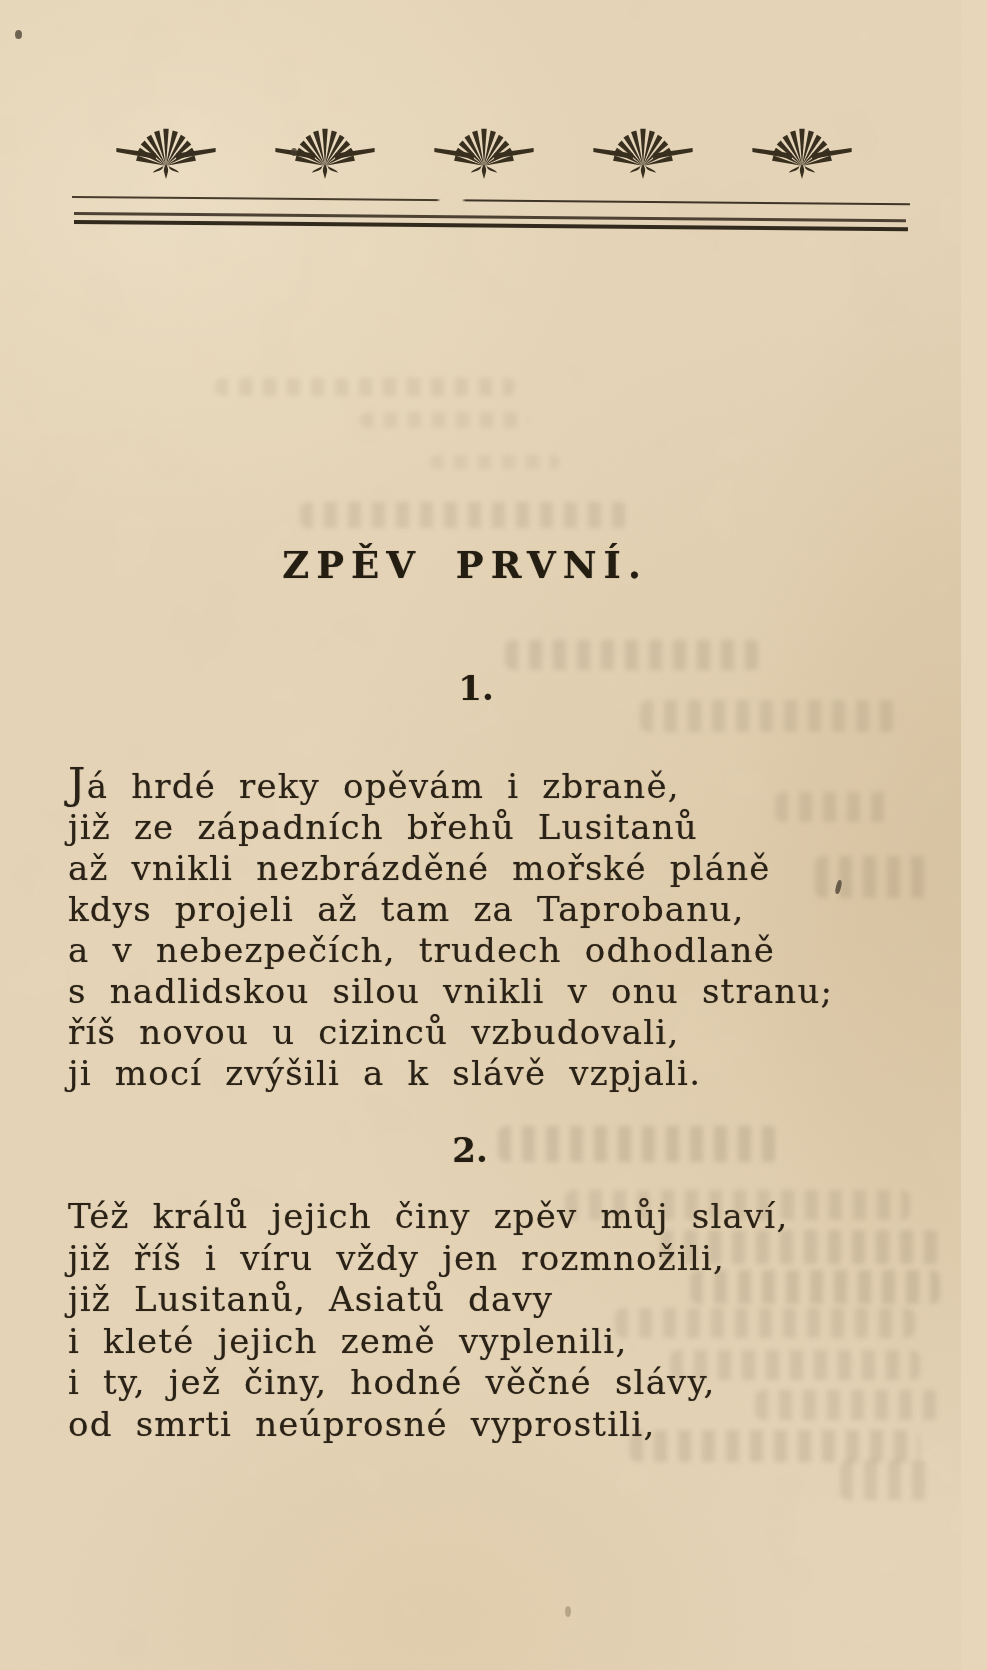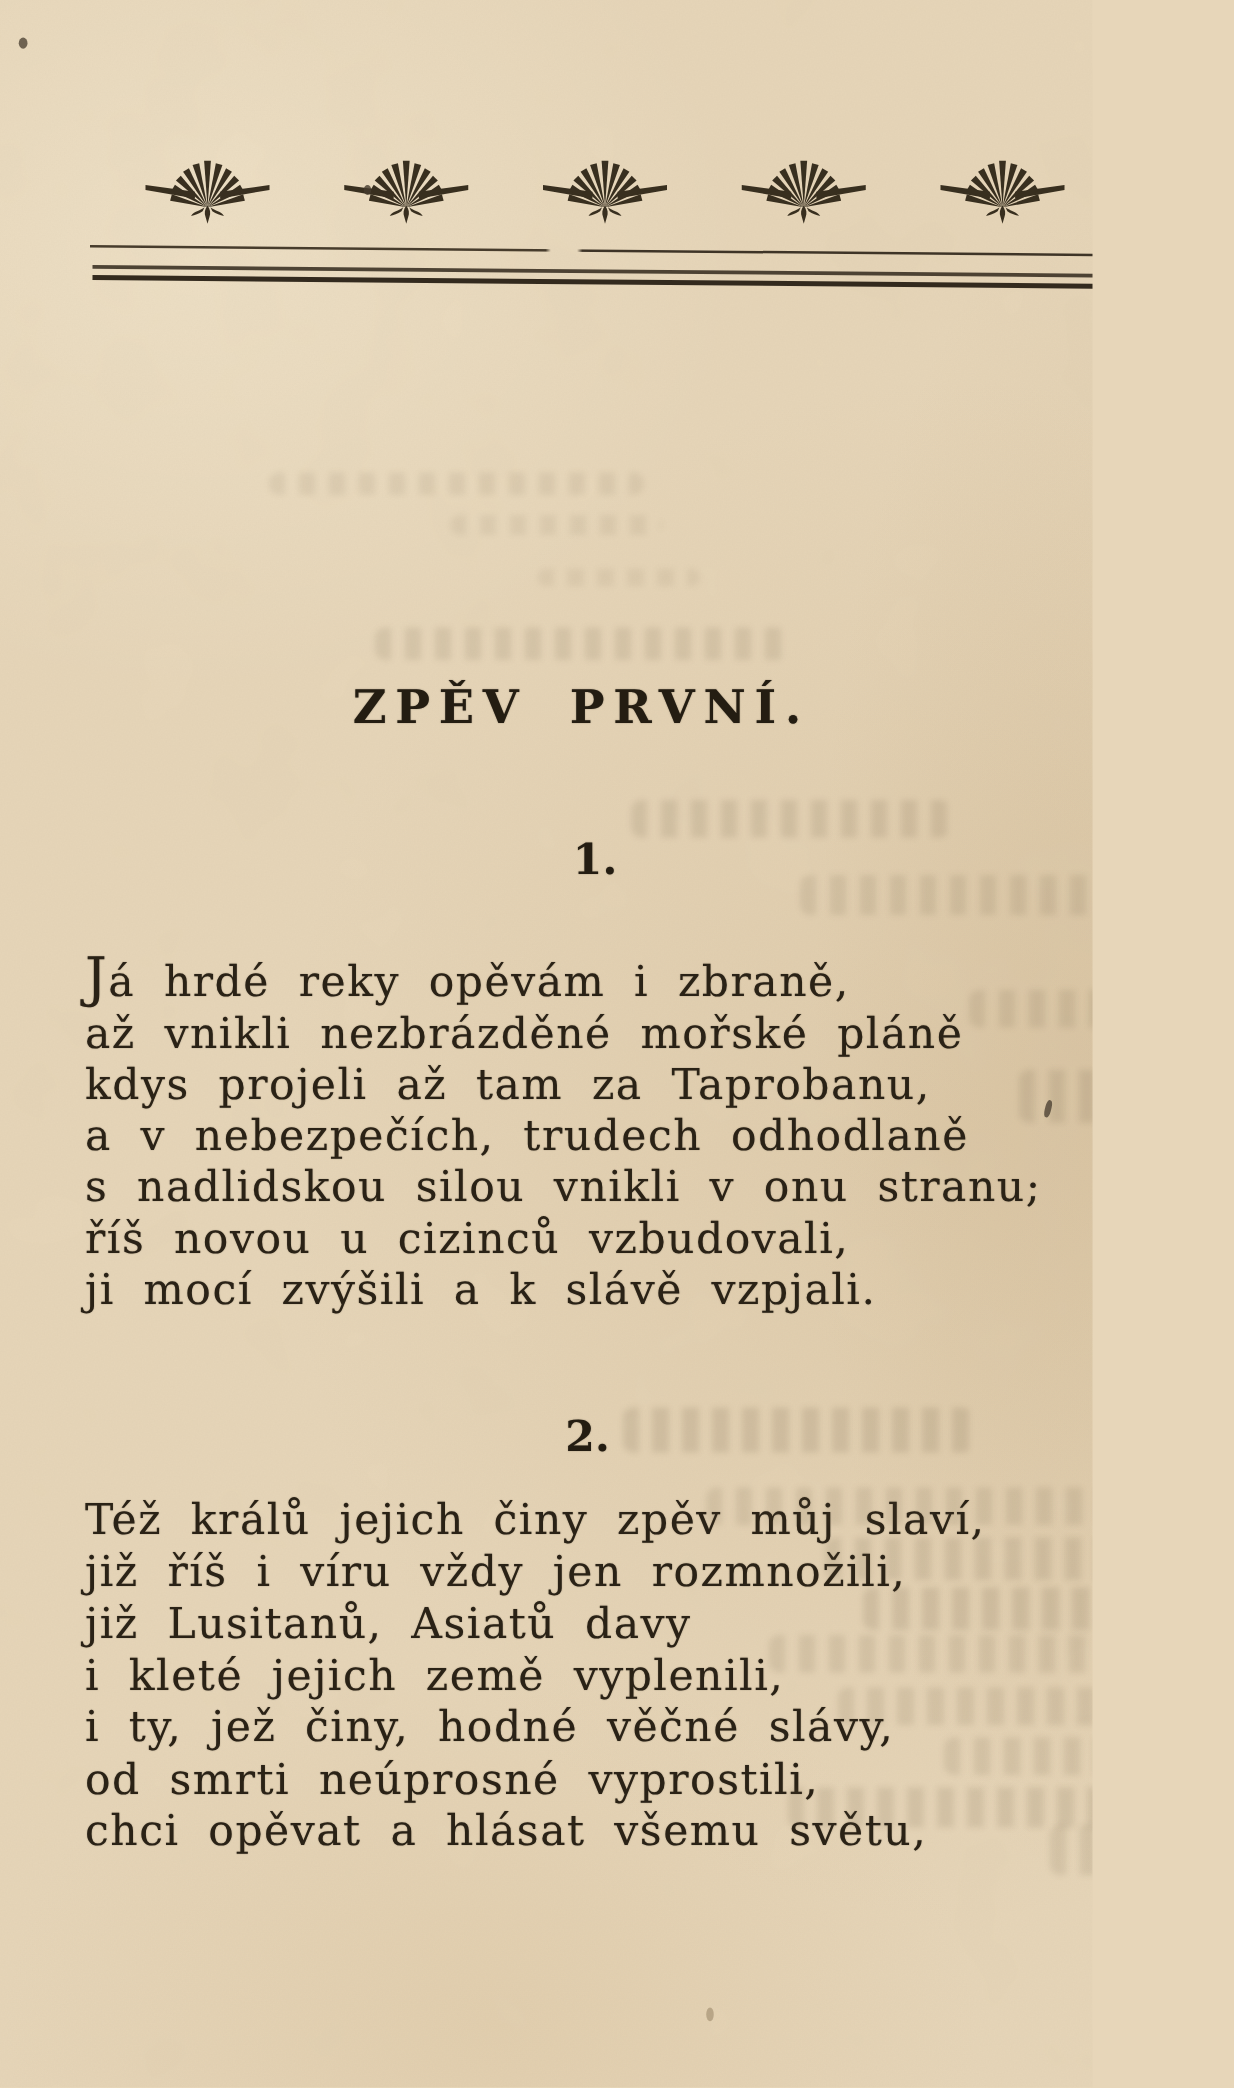--- a/index.html
+++ b/index.html
@@ -1,17 +1,17 @@
 <!DOCTYPE html>
 <html lang="cs"><head>
 <meta charset="utf-8">
 <style>
   html,body{margin:0;padding:0;background:#e7d6b9;}
   .page{
-    position:relative; width:874px; height:1670px; overflow:hidden;
+    position:relative; width:961px; height:1670px; overflow:hidden;
     background-color:#e7d6b9;
     background-image:
       radial-gradient(ellipse 620px 500px at 18% 12%, rgba(255,248,228,.30), transparent 70%),
       radial-gradient(ellipse 760px 860px at 88% 55%, rgba(192,162,116,.20), transparent 72%),
       radial-gradient(ellipse 560px 420px at 45% 97%, rgba(205,175,128,.18), transparent 70%),
       radial-gradient(ellipse 300px 900px at 100% 50%, rgba(184,154,110,.18), transparent 75%);
     font-family:"DejaVu Serif","Liberation Serif",serif;
     color:#2a2318;
   }
   .grain{position:absolute;inset:0;pointer-events:none;}
@@ -170,37 +170,37 @@
 
   <div class="rule rule-1"></div>
   <div class="rule rule-2"></div>
   <div class="rule rule-3"></div>
 
   <h1 class="title">ZPĚV PRVNÍ.</h1>
 
   <div class="stanza-number num-1">1.</div>
   <div class="stanza stanza-1">
     <div class="line">Já hrdé reky opěvám i zbraně,</div>
+    <div class="line">již ze západních břehů Lusitanů</div>
     <div class="line">až vnikli nezbrázděné mořské pláně</div>
     <div class="line">kdys projeli až tam za Taprobanu,</div>
     <div class="line">a v nebezpečích, trudech odhodlaně</div>
     <div class="line">s nadlidskou silou vnikli v onu stranu;</div>
     <div class="line">říš novou u cizinců vzbudovali,</div>
     <div class="line">ji mocí zvýšili a k slávě vzpjali.</div>
   </div>
 
   <div class="stanza-number num-2">2.</div>
   <div class="stanza stanza-2">
     <div class="line">Též králů jejich činy zpěv můj slaví,</div>
     <div class="line">již říš i víru vždy jen rozmnožili,</div>
     <div class="line">již Lusitanů, Asiatů davy</div>
     <div class="line">i kleté jejich země vyplenili,</div>
     <div class="line">i ty, jež činy, hodné věčné slávy,</div>
     <div class="line">od smrti neúprosné vyprostili,</div>
-    <div class="line">chci opěvat a hlásat všemu světu,</div>
   </div>
 
   <div class="ghost" style="left:215px;top:378px;width:300px;height:18px;opacity:.42"></div>
   <div class="ghost" style="left:360px;top:412px;width:170px;height:16px;opacity:.38"></div>
   <div class="ghost" style="left:430px;top:455px;width:130px;height:14px;opacity:.35"></div>
   <div class="ghost" style="left:300px;top:502px;width:330px;height:26px;opacity:.55"></div>
   <div class="ghost" style="left:505px;top:640px;width:255px;height:30px;opacity:.6"></div>
   <div class="ghost" style="left:640px;top:700px;width:255px;height:32px;opacity:.55"></div>
   <div class="ghost" style="left:775px;top:792px;width:115px;height:30px;opacity:.55"></div>
   <div class="ghost" style="left:815px;top:856px;width:115px;height:42px;opacity:.6"></div>

